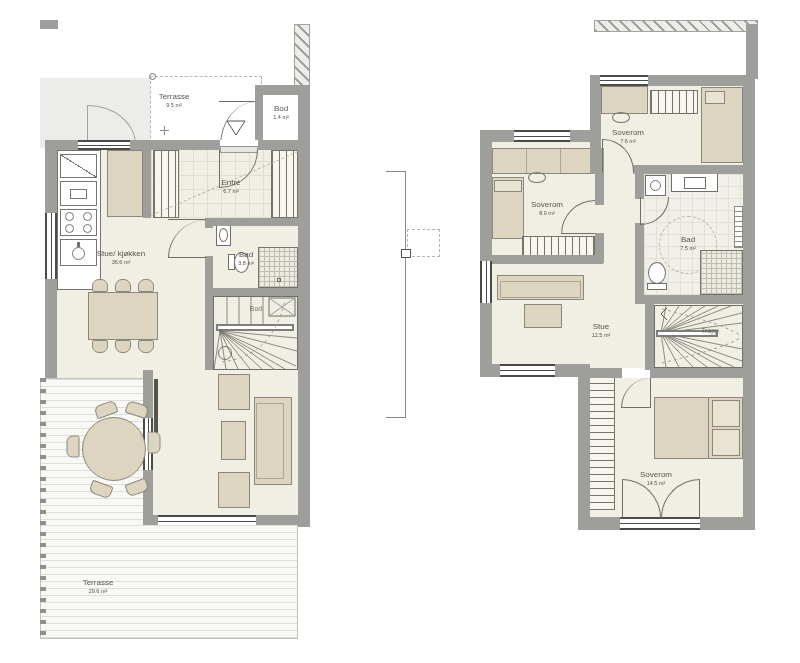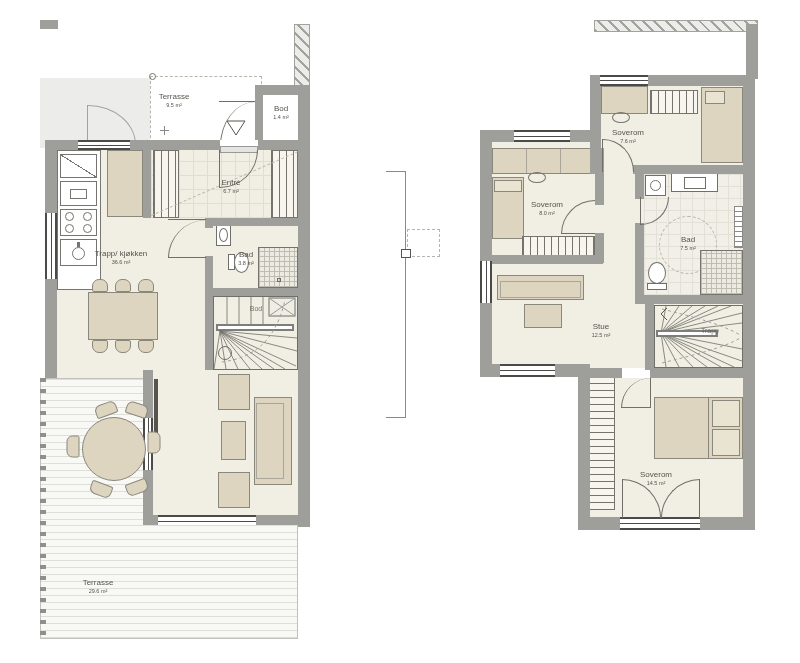--- a/index.html
+++ b/index.html
@@ -171,21 +171,21 @@
   </div>
   <div class="room-label" style="left:281px;top:112px;">
     <span class="nm">Bod</span>
     <span class="ar">1.4 m²</span>
   </div>
   <div class="room-label" style="left:231px;top:186px;">
     <span class="nm">Entré</span>
     <span class="ar">6.7 m²</span>
   </div>
   <div class="room-label" style="left:121px;top:257px;">
-    <span class="nm">Trapp/ kjøkken</span>
+    <span class="nm">Stue/ kjøkken</span>
     <span class="ar">36.6 m²</span>
   </div>
   <div class="room-label" style="left:246px;top:258px;">
     <span class="nm">Bad</span>
     <span class="ar">3.8 m²</span>
   </div>
   <div class="room-label faint" style="left:256px;top:309px;">
     <span class="nm" style="font-size:7px;">Bod</span>
   </div>
   <div class="room-label" style="left:98px;top:586px;">

